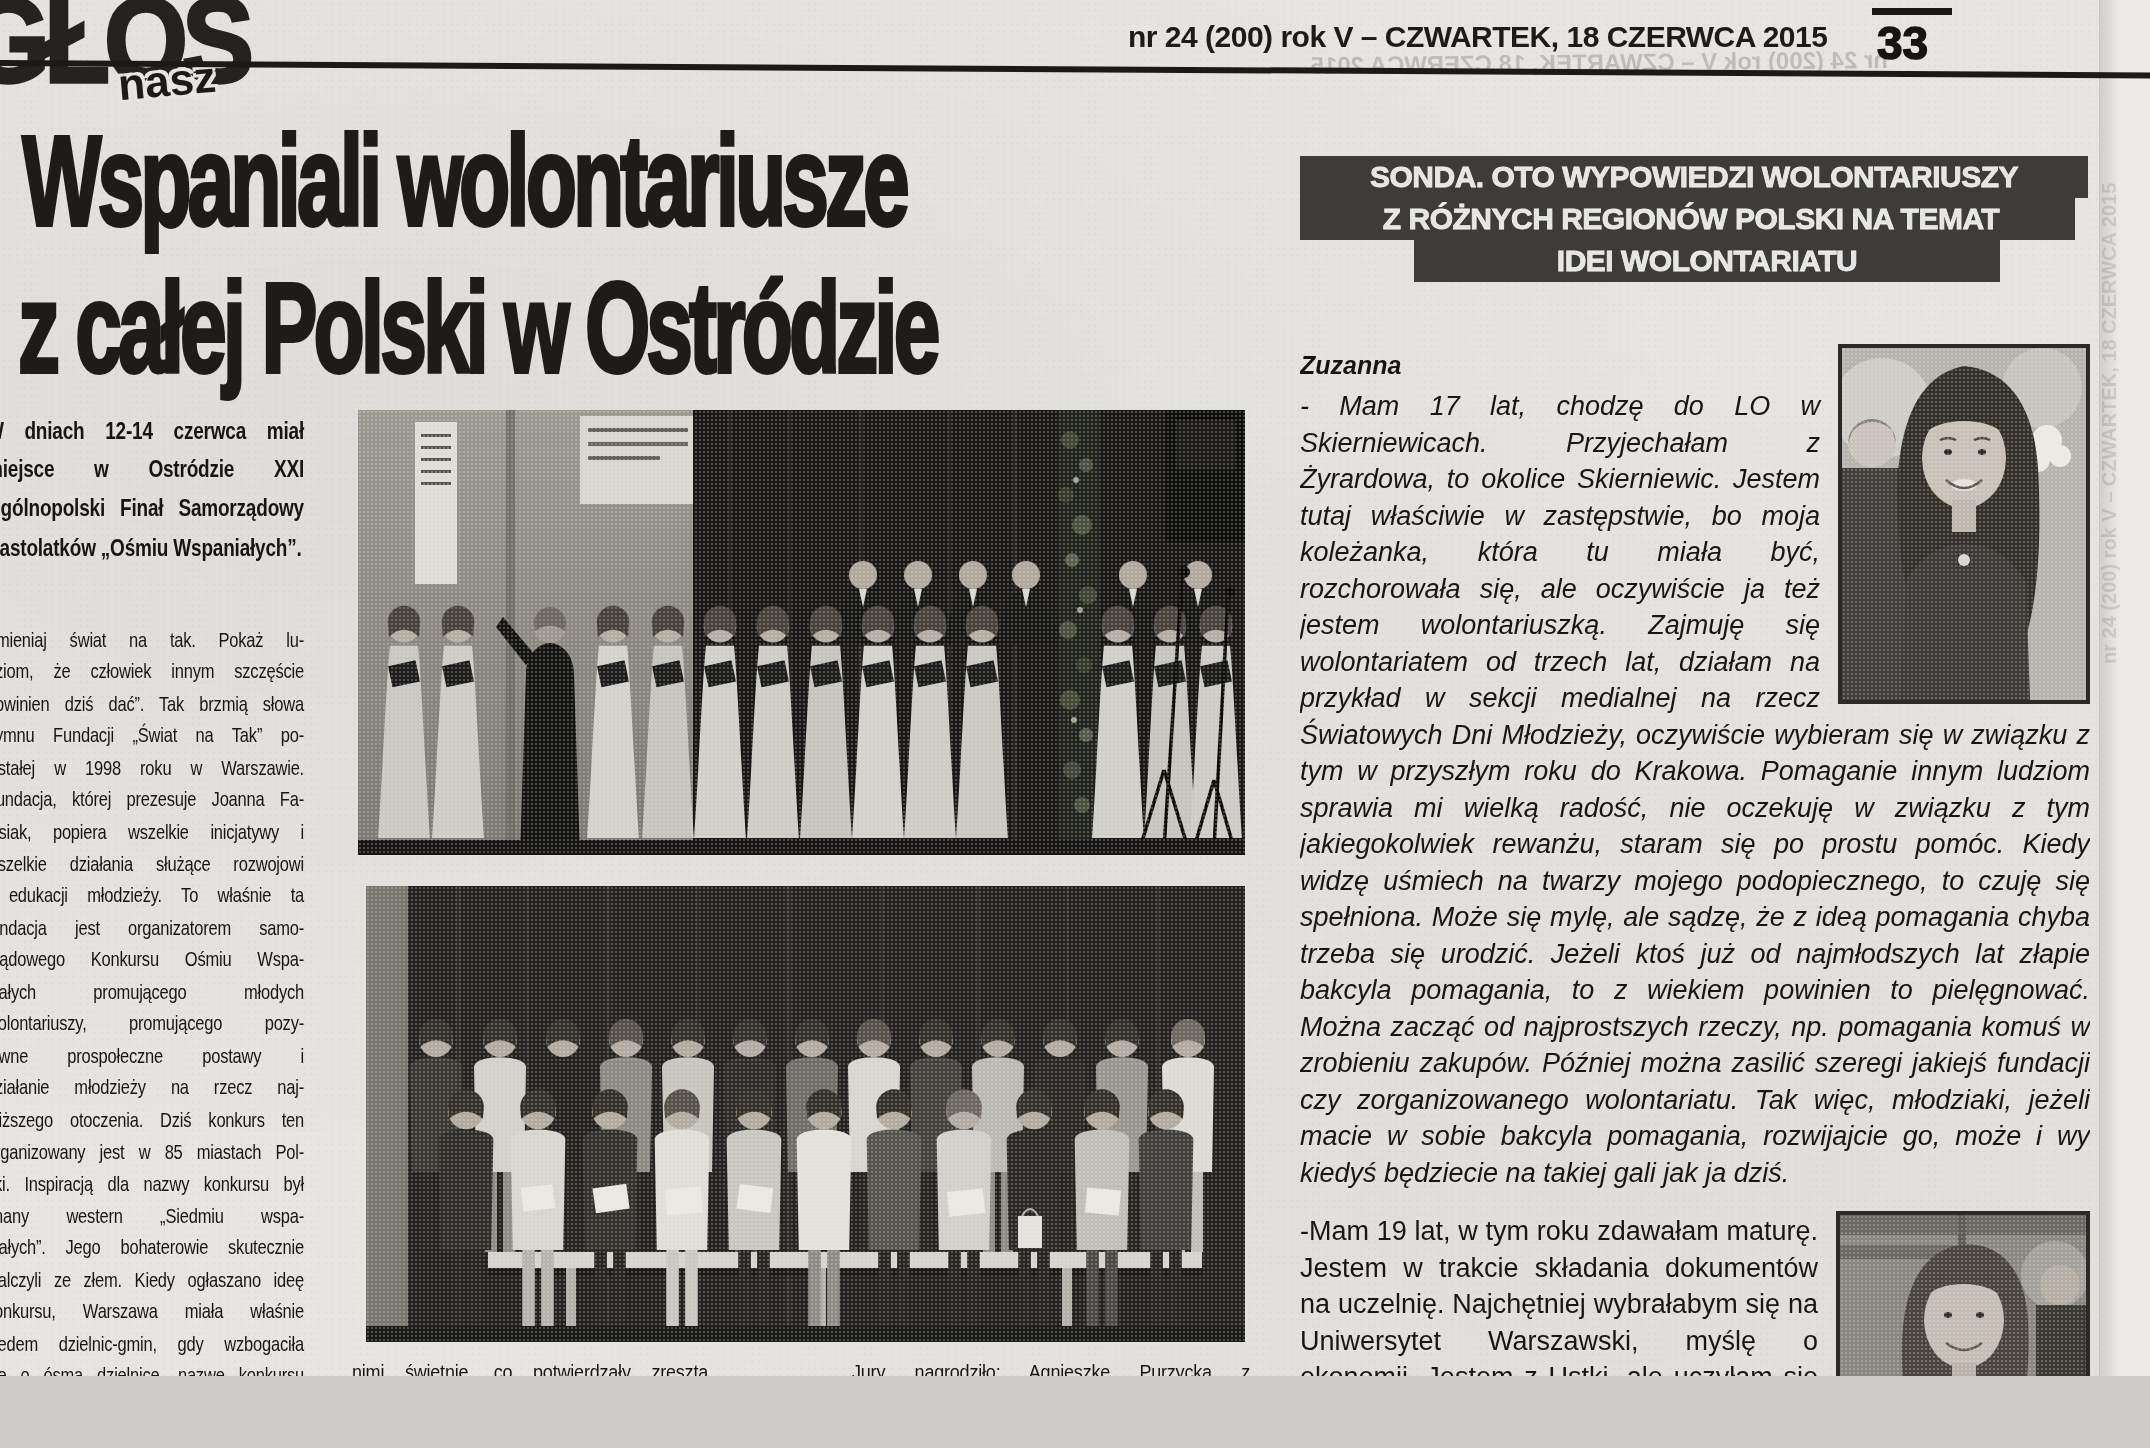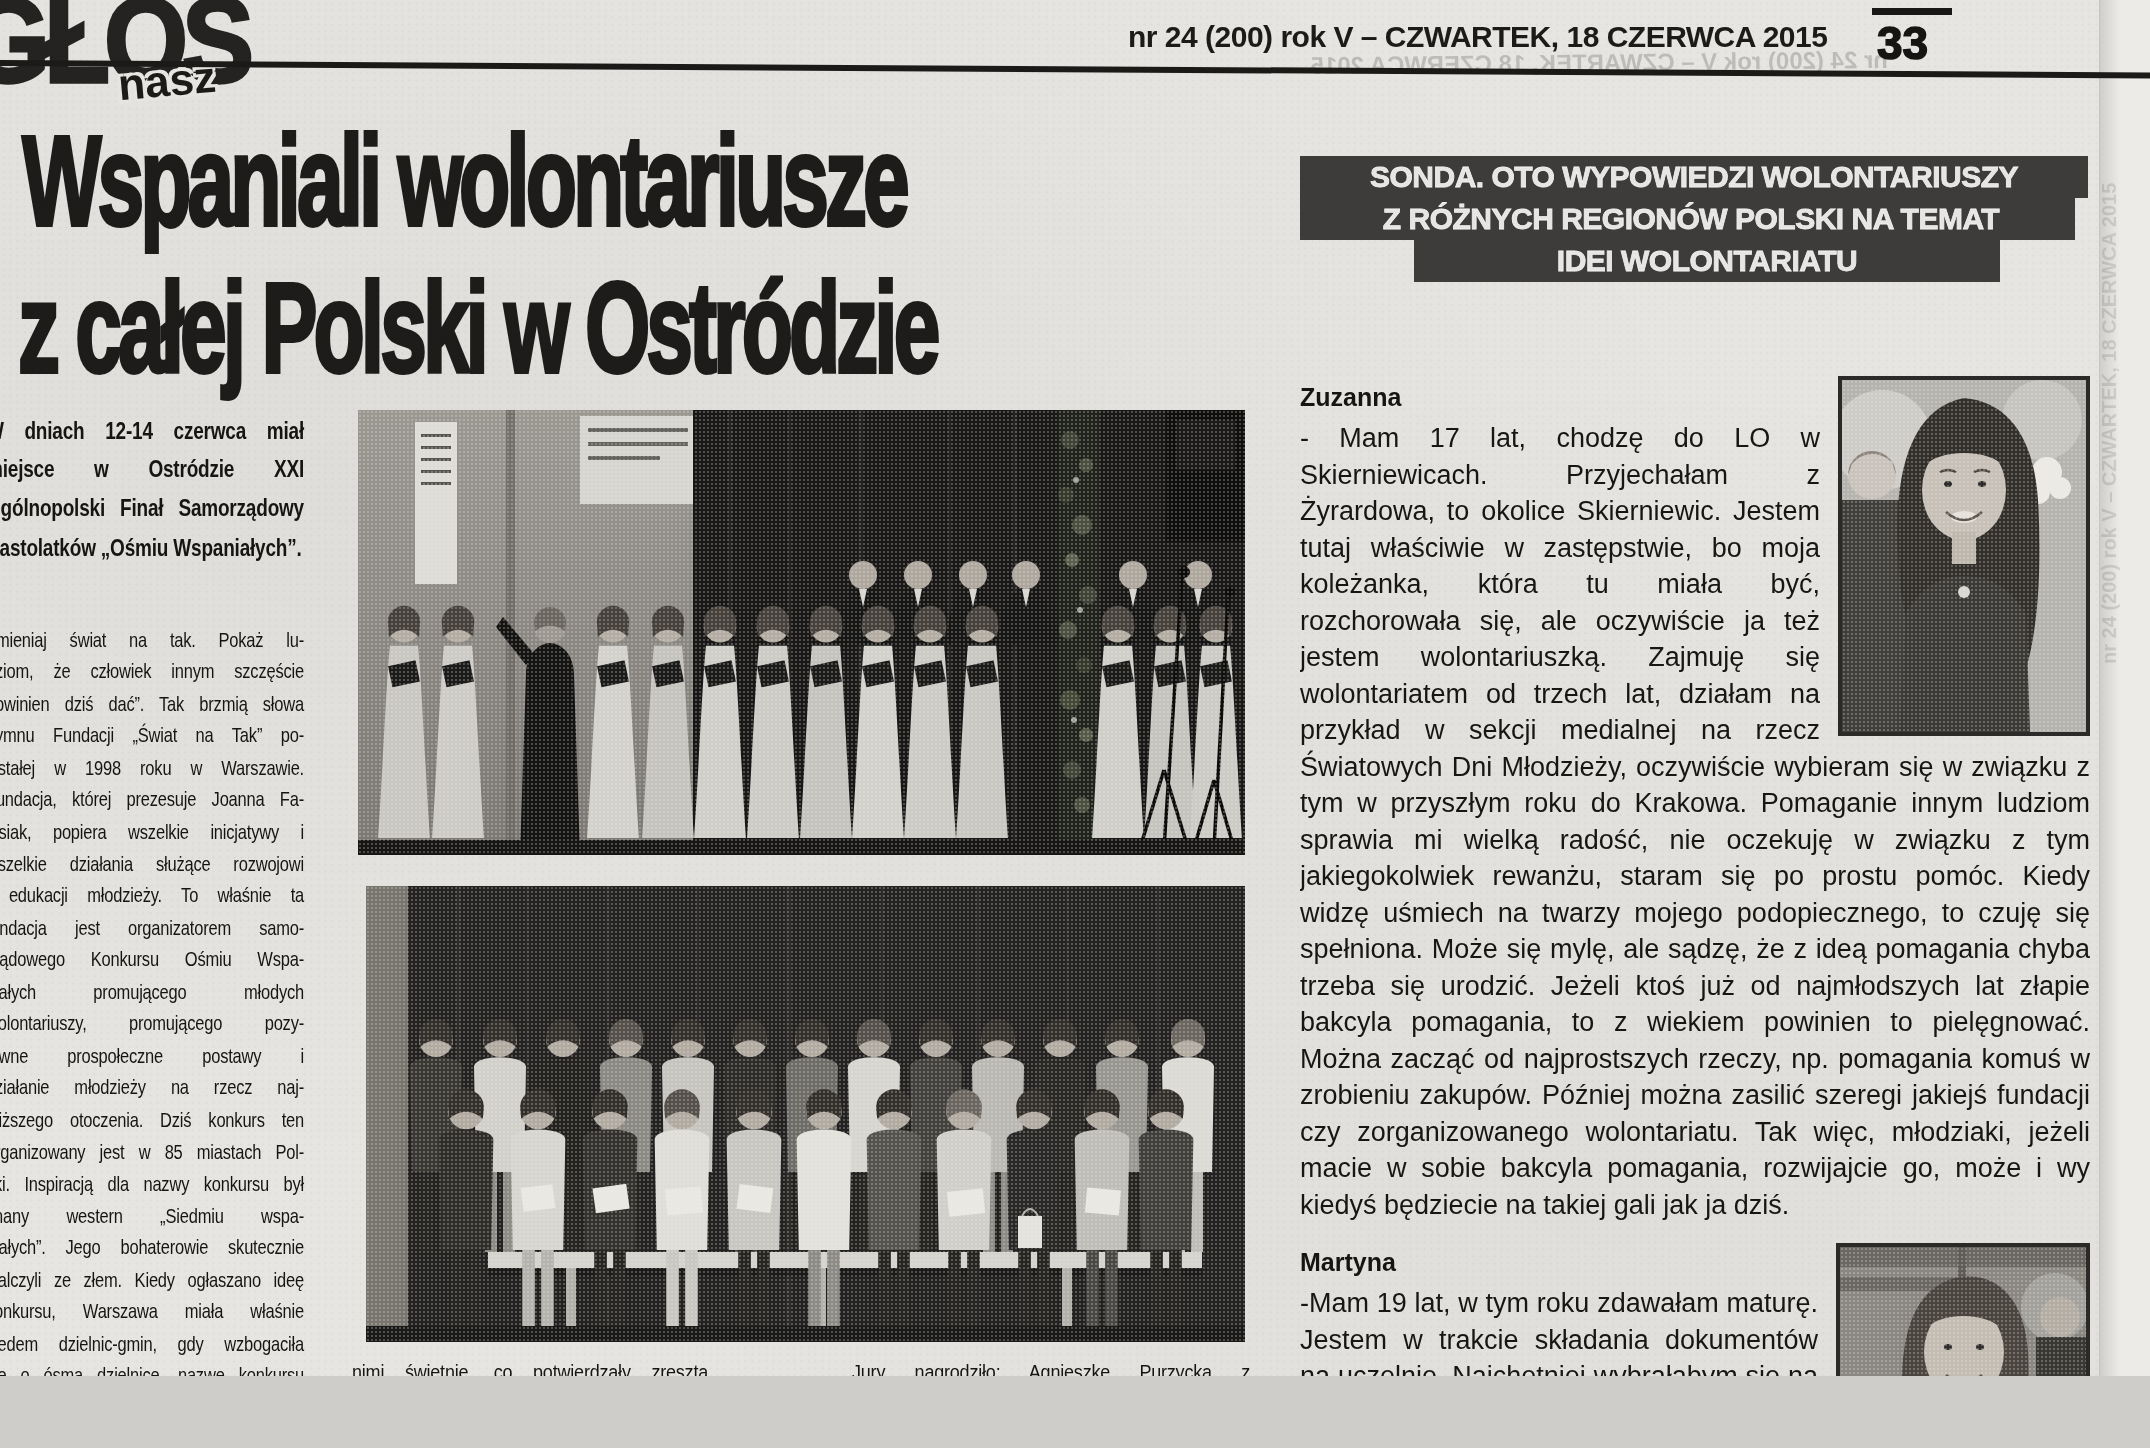--- a/index.html
+++ b/index.html
@@ -65,21 +65,21 @@
   .caption2{left:852px; width:398px;}
   
   .sonda-bars{position:absolute; left:1300px; top:156px; width:788px;}
   .sonda-bar{background:#3e3c3a; color:#e5e5e5; font-size:30px; font-weight:bold;
     height:42px; line-height:42px; text-align:center; letter-spacing:-.5px;
     -webkit-text-stroke:.8px #f2f0ec; white-space:nowrap;}
   .sonda-bar.b2{width:768px; padding-left:7px;}
   .sonda-bar.b3{width:586px; margin-left:114px;}
   .sonda-body{position:absolute; left:1300px; top:284px; width:790px; height:1164px; overflow:hidden;}
   .interview{overflow:visible;}
-  .interview.first{margin-top:96px;}
+  .interview.first{margin-top:64px;font-style:italic;}
   .interview.second{margin-top:22px;}
   .interview h3{margin:0 0 6px 0; font-size:25px; line-height:34px; font-weight:bold;}
   .interview p{margin:0; font-size:27px; line-height:36.5px; text-align:justify; color:#171615;}
   .portrait{position:relative; float:right; border:4px solid #2b2a28; background:#8a8781;
     margin:0 0 10px 18px; overflow:hidden;}
   .portrait.z{width:244px; height:352px; margin-top:-4px;}
   .portrait.m{width:246px; height:322px; margin-top:-2px;}
 </style>
 </head>
 <body>
@@ -395,19 +395,18 @@
               <circle cx="170" cy="240" r="18"></circle>
               <circle cx="135" cy="240" r="16"></circle>
             </g>
           <g fill="#c9c7c2">
               <circle cx="148" cy="256" r="4"></circle>
               <circle cx="164" cy="244" r="4"></circle>
               <circle cx="138" cy="244" r="3"></circle>
             </g>
         </svg>
       </figure>
-      <h3>Martyna</h3>
       <p>-Mam 19 lat, w tym roku zdawałam maturę. Jestem w trakcie składania dokumentów na uczelnię. Najchętniej wybrałabym się na Uniwersytet Warszawski, myślę o ekonomii. Jestem z Ustki, ale uczyłam się w LO w Słupsku. Wolontariatem zajmuję się od sześciu lat, zaczynałam w gimnazjum. Chociaż i wcześniej, jeszcze w szkole podstawowej uczestniczyłam w akcjach zbierania nakrętek czy baterii, ale nie traktowałam tego jako wolontariatu. W gimnazjum miało to już dość regularny przebieg. Później była kontynuacja wolontariatu w szkole średniej. W klubie</p>
     </div>
 
   </div>
 
 </div>
 
 </body></html>

